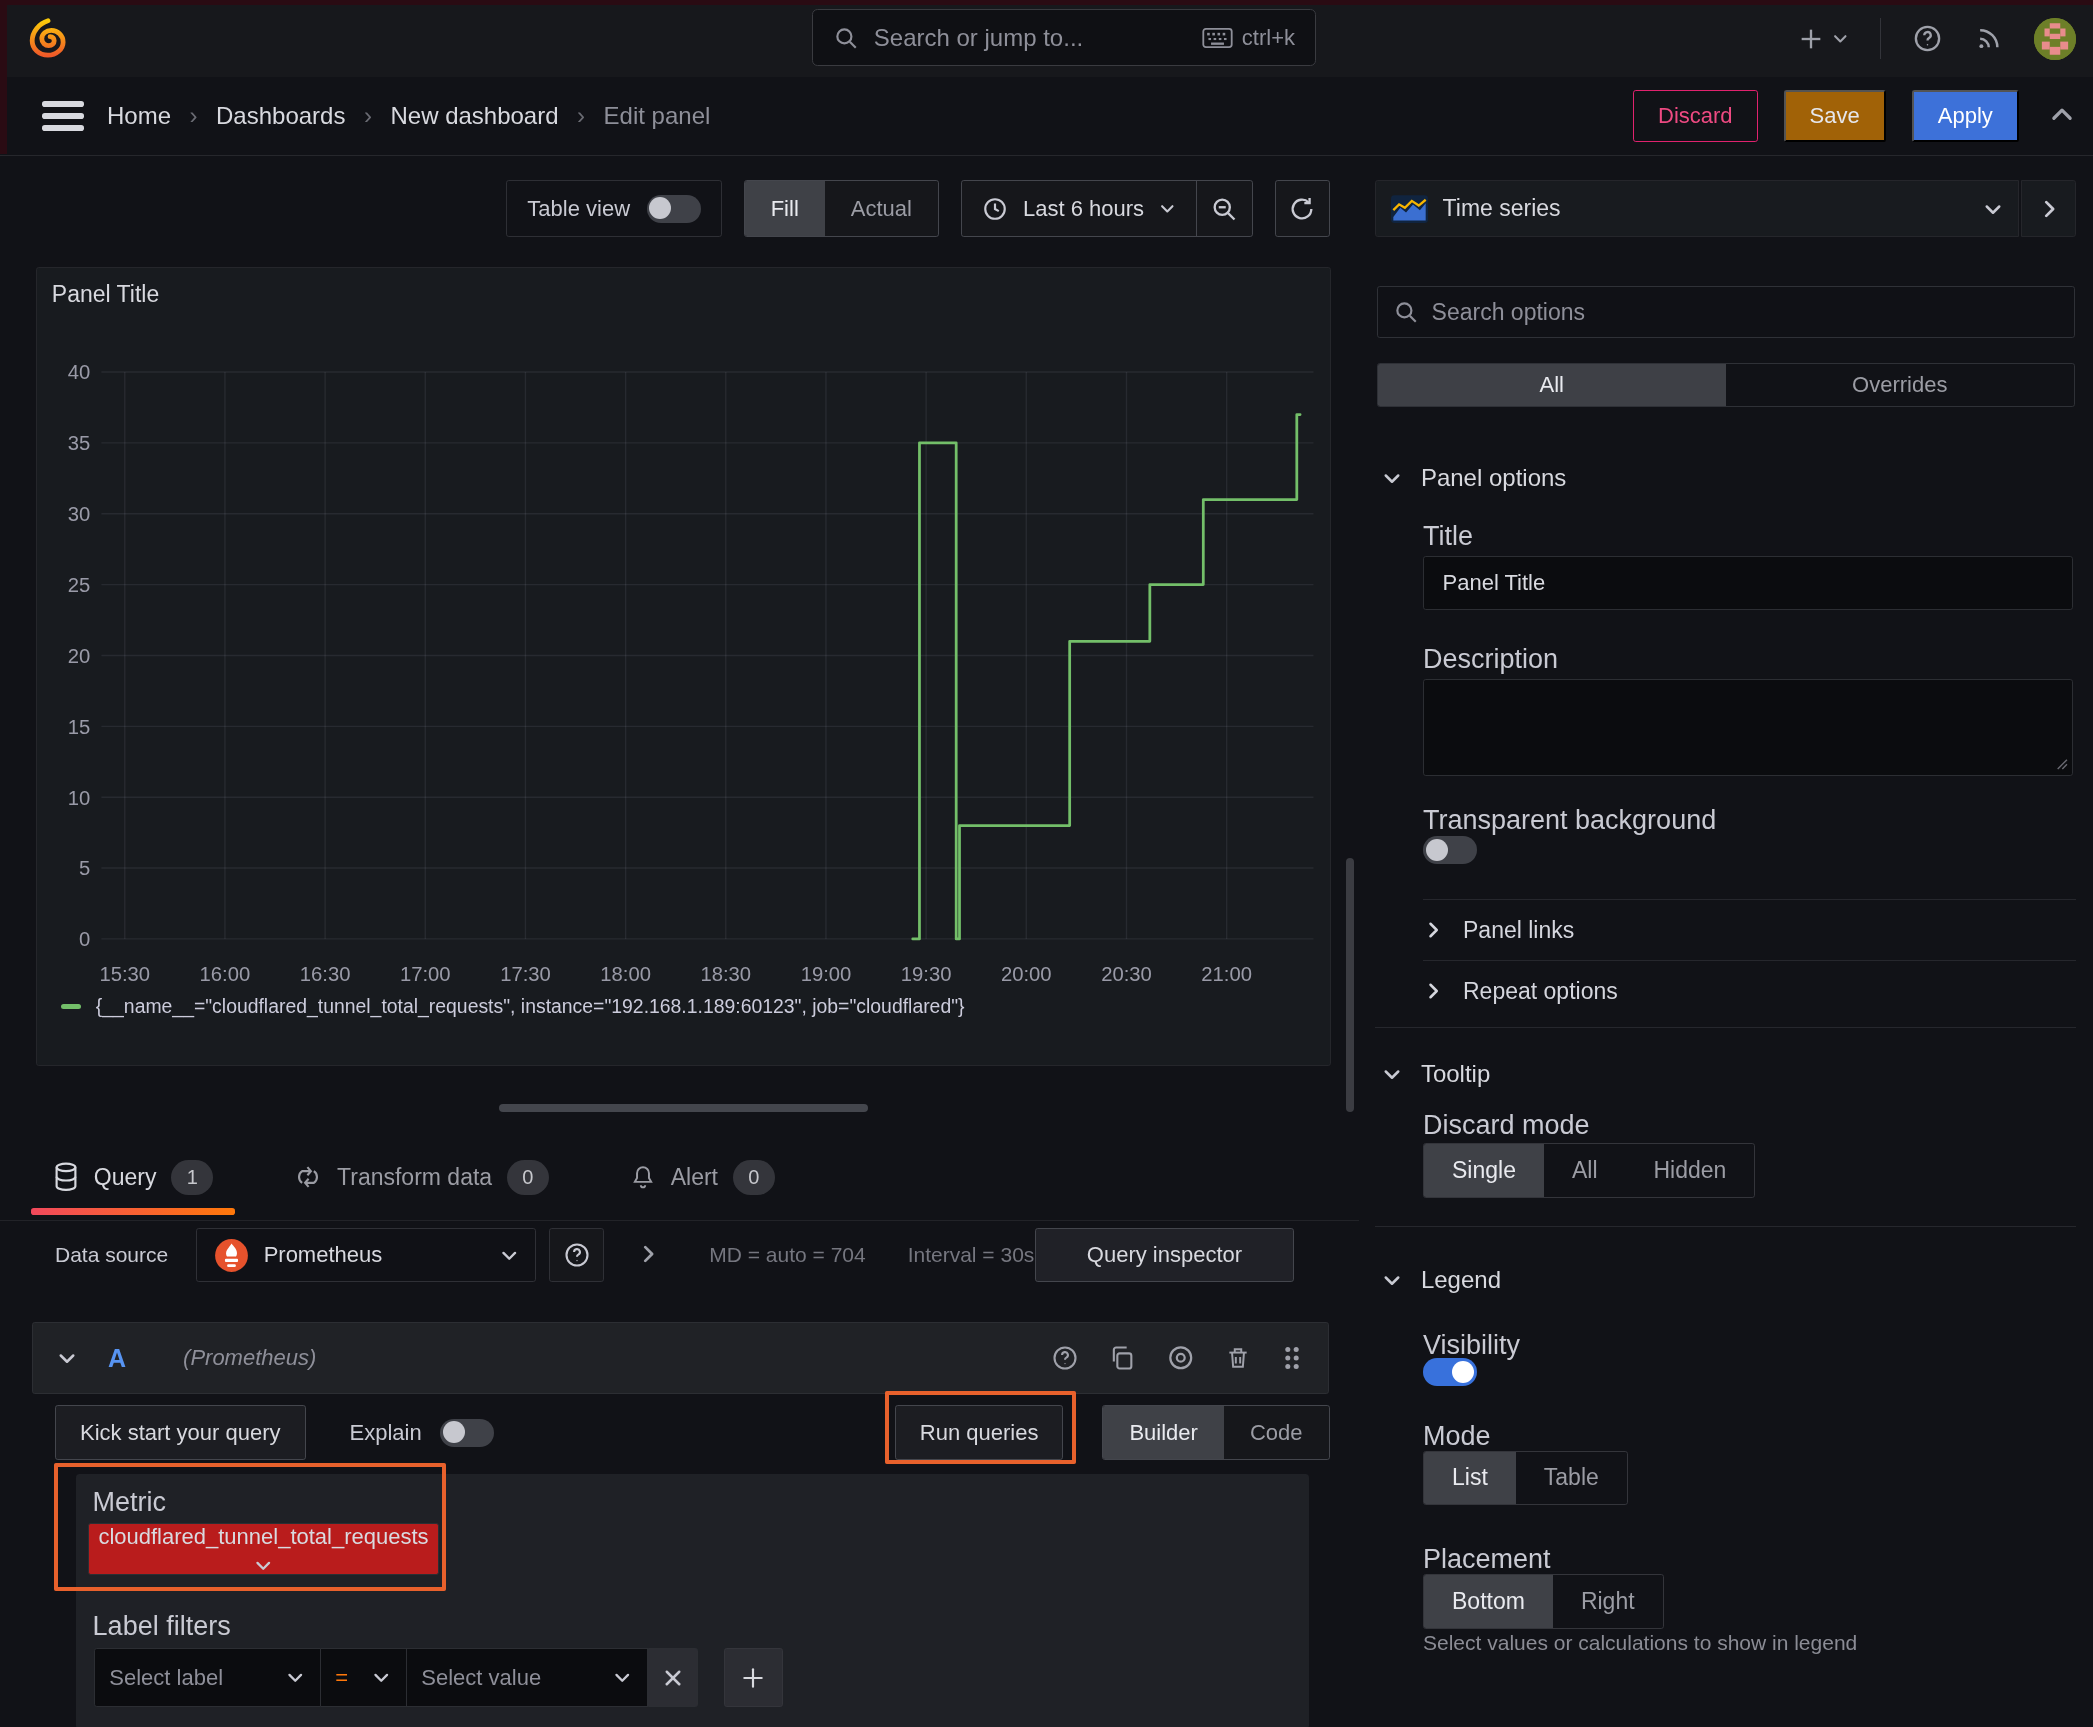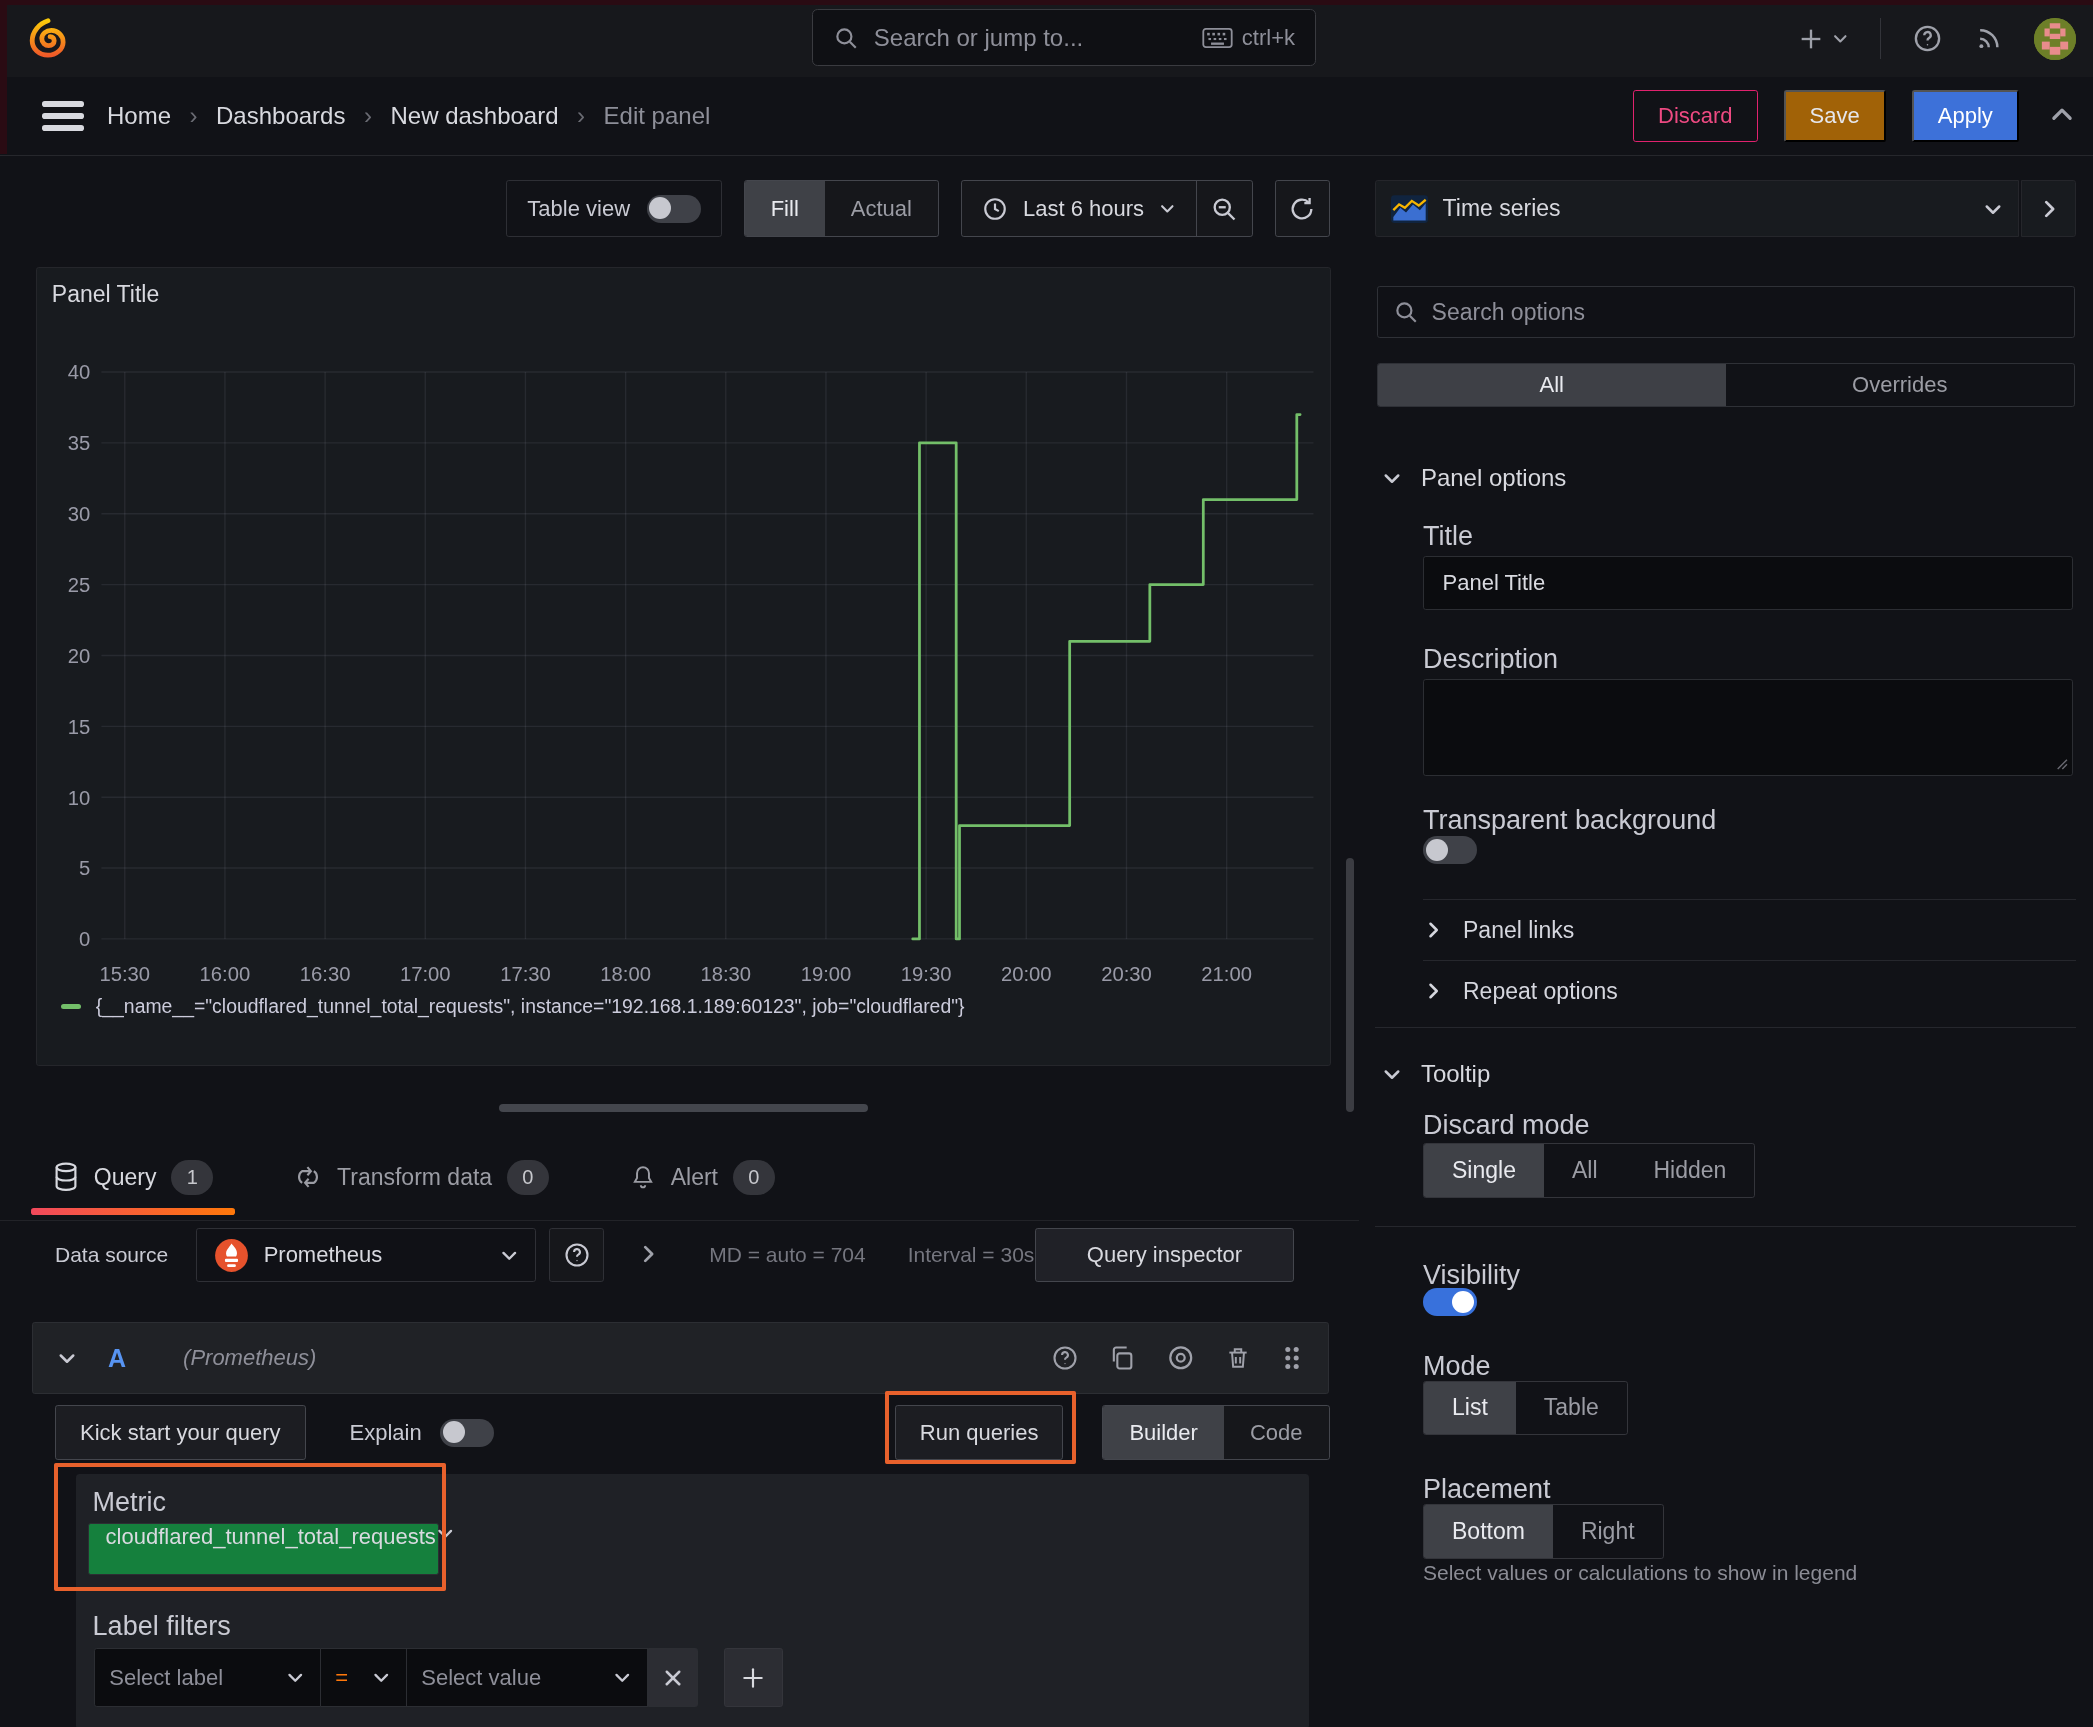--- a/index.html
+++ b/index.html
@@ -96,22 +96,22 @@
   .qa-toolbar{position:absolute;left:55px;top:1251px;right:29.5px;height:55px;display:flex;align-items:center;}
   .ks-btn{height:55px;}
   .explain-label{margin-left:44px;font-size:22px;color:#c9cad3;}
   .qa-toolbar .tgl{margin-left:18.5px;}
   .run-btn{margin-left:auto;margin-right:39px;height:55px;}
   .bc-seg{height:55px;}
 
   .qa-inner{position:absolute;left:76px;top:1320px;width:1233px;height:255px;background:#1f2126;border-radius:3.7px;}
   .fld-label{font-size:27px;color:#c9cad3;}
   .metric-label{position:absolute;left:16.6px;top:13px;}
-  .metric-select{position:absolute;left:12px;top:49px;width:351px;height:52px;background:#15803d;border:0.9px solid #2c2e33;border-radius:2.8px;
-      display:flex;align-items:flex-start;box-sizing:border-box;padding:0 16.6px;cursor:pointer;}
+  .metric-select{position:absolute;left:12px;top:49px;width:351px;height:52px;background:#b91c1c;border:0.9px solid #2c2e33;border-radius:2.8px;
+      display:flex;align-items:center;box-sizing:border-box;padding:0 16.6px;cursor:pointer;flex-direction:column;}
   .metric-select .val{flex:1;font-size:22px;color:#d9dae0;}
   .lf-label{position:absolute;left:16.6px;top:137px;}
   .lf-row{position:absolute;left:17.5px;top:174px;height:59px;display:flex;align-items:stretch;}
   .lf-box{background:#0b0c0f;border:0.9px solid #2c2e33;display:flex;align-items:center;box-sizing:border-box;padding:0 14.8px;cursor:pointer;gap:13px;}
   .lf-box .ph{font-size:22px;color:#8e8f99;}
   .lf-op{color:#ff780a;font-size:22px;}
   .lf-x{width:50px;background:#2c2d33;border:0.9px solid #2c2e33;display:flex;align-items:center;justify-content:center;color:#c9cad3;cursor:pointer;box-sizing:border-box;border-radius:0 2.8px 2.8px 0;}
   .lf-plus{margin-left:26px;width:59px;background:#2c2d33;border:0.9px solid #34353b;border-radius:2.8px;display:flex;align-items:center;justify-content:center;color:#d8d9df;cursor:pointer;box-sizing:border-box;}
 
   
@@ -610,20 +610,26 @@
         <span>Tooltip</span>
       </div>
       <span class="fld-label fld" style="display:block;margin-top:20px;height:28px;">Discard mode</span>
       <div class="opt-seg" style="margin-top:4.6px;height:55px;">
         <div class="on">Single</div>
         <div>All</div>
         <div>Hidden</div>
       </div>
 
       <div class="divider full" style="margin-top:28px;"></div>
+      <div class="sec-head" style="margin-top:37px;height:33px;">
+        <svg class="chev" width="20" height="20" viewBox="0 0 16 16">
+            <path d="M3 6l5 5 5-5" fill="none" stroke="currentColor" stroke-width="2" stroke-linecap="round" stroke-linejoin="round"></path>
+          </svg>
+        <span>Legend</span>
+      </div>
       <span class="fld-label fld" style="display:block;margin-top:33px;height:28px;">Visibility</span>
       <div class="tgl on fld"></div>
 
       <span class="fld-label fld" style="display:block;margin-top:35px;height:28px;">Mode</span>
       <div class="opt-seg" style="margin-top:1.8px;height:54px;">
         <div class="on">List</div>
         <div>Table</div>
       </div>
 
       <span class="fld-label fld" style="display:block;margin-top:39px;height:28px;">Placement</span>

